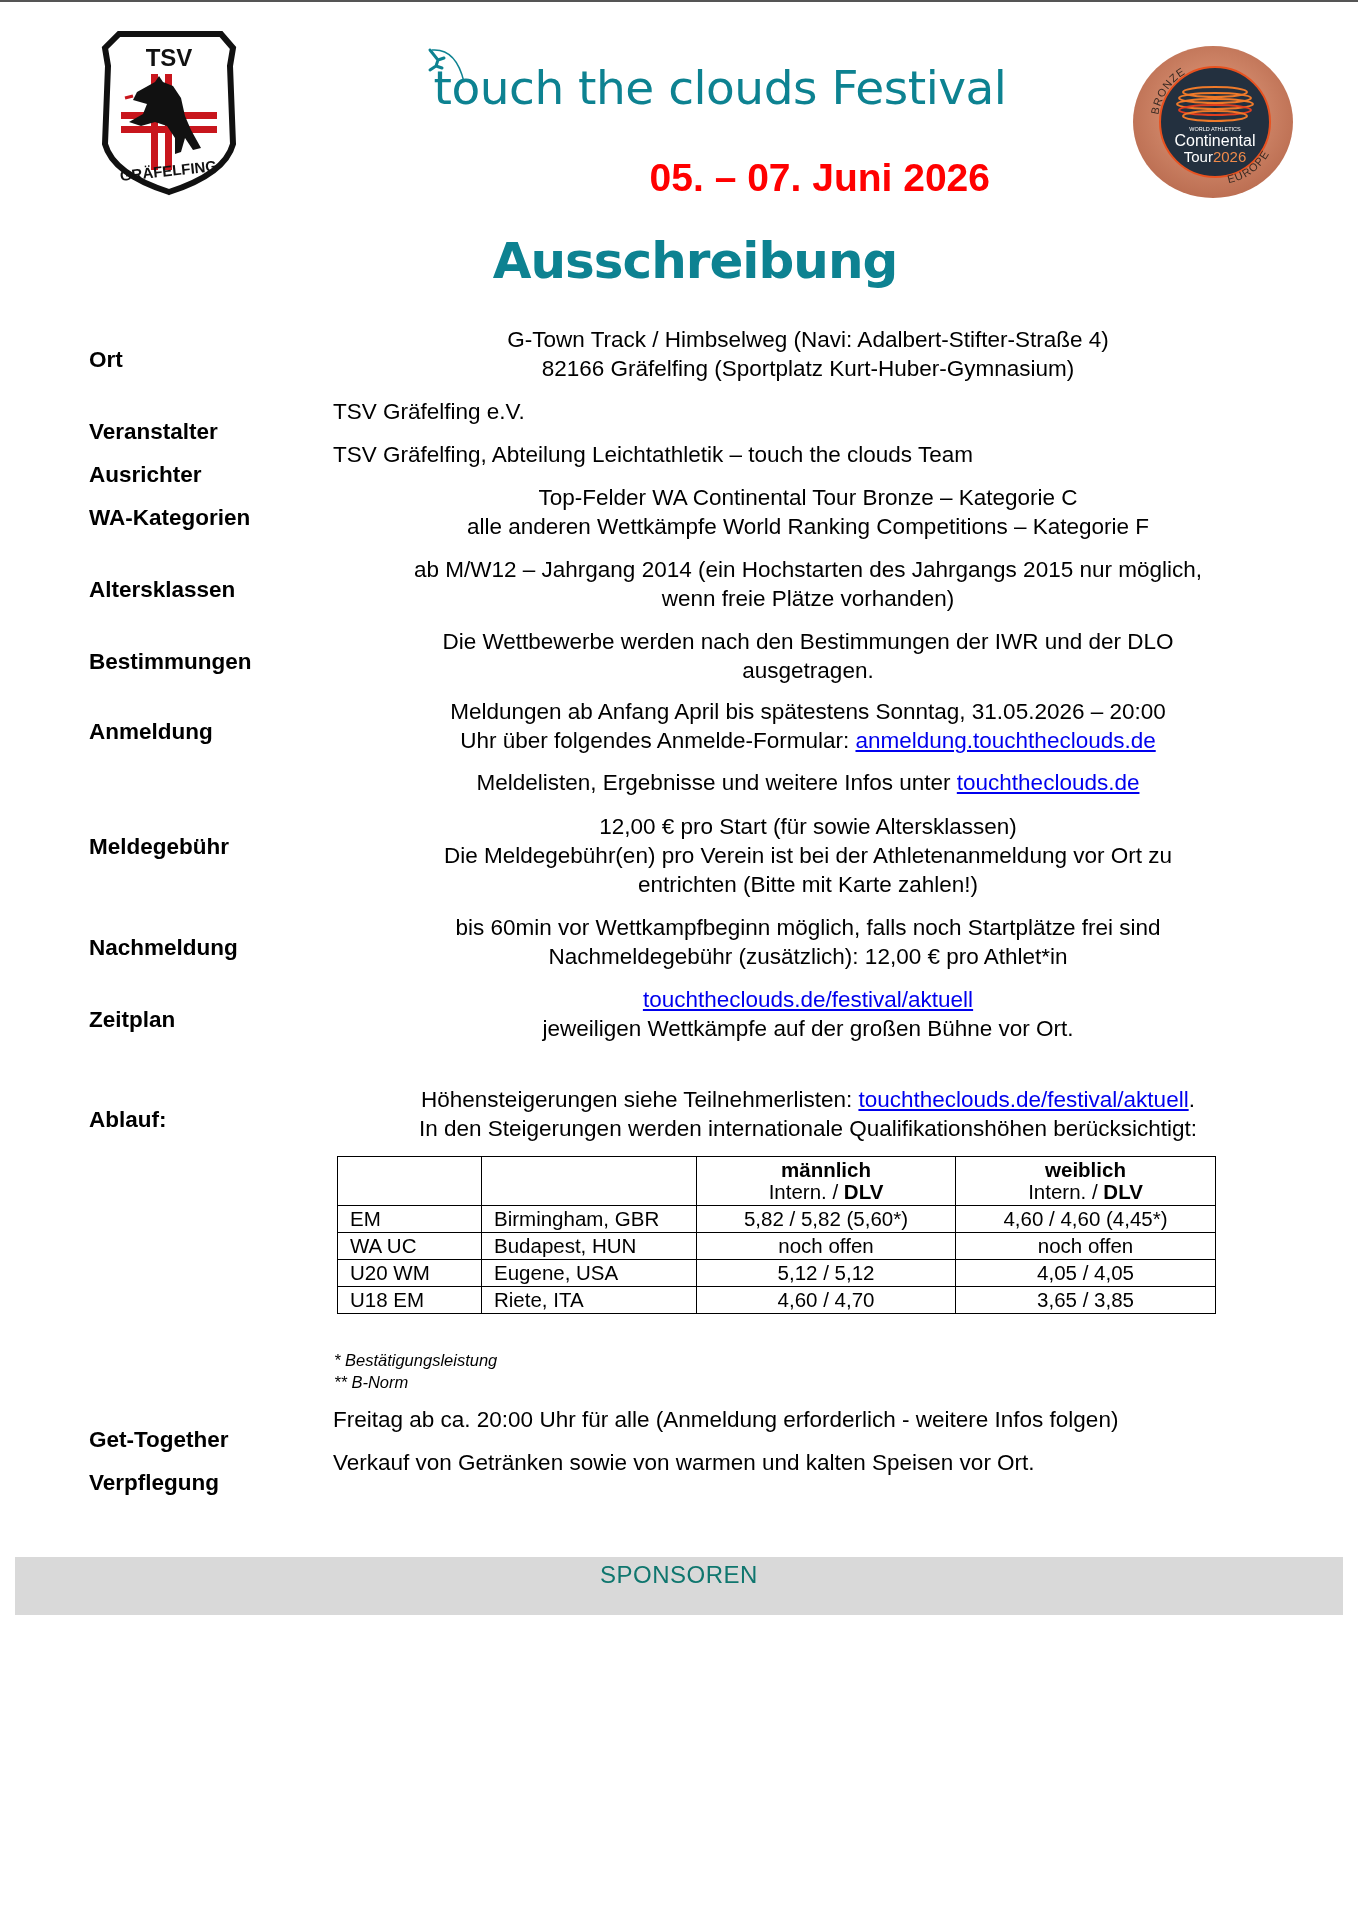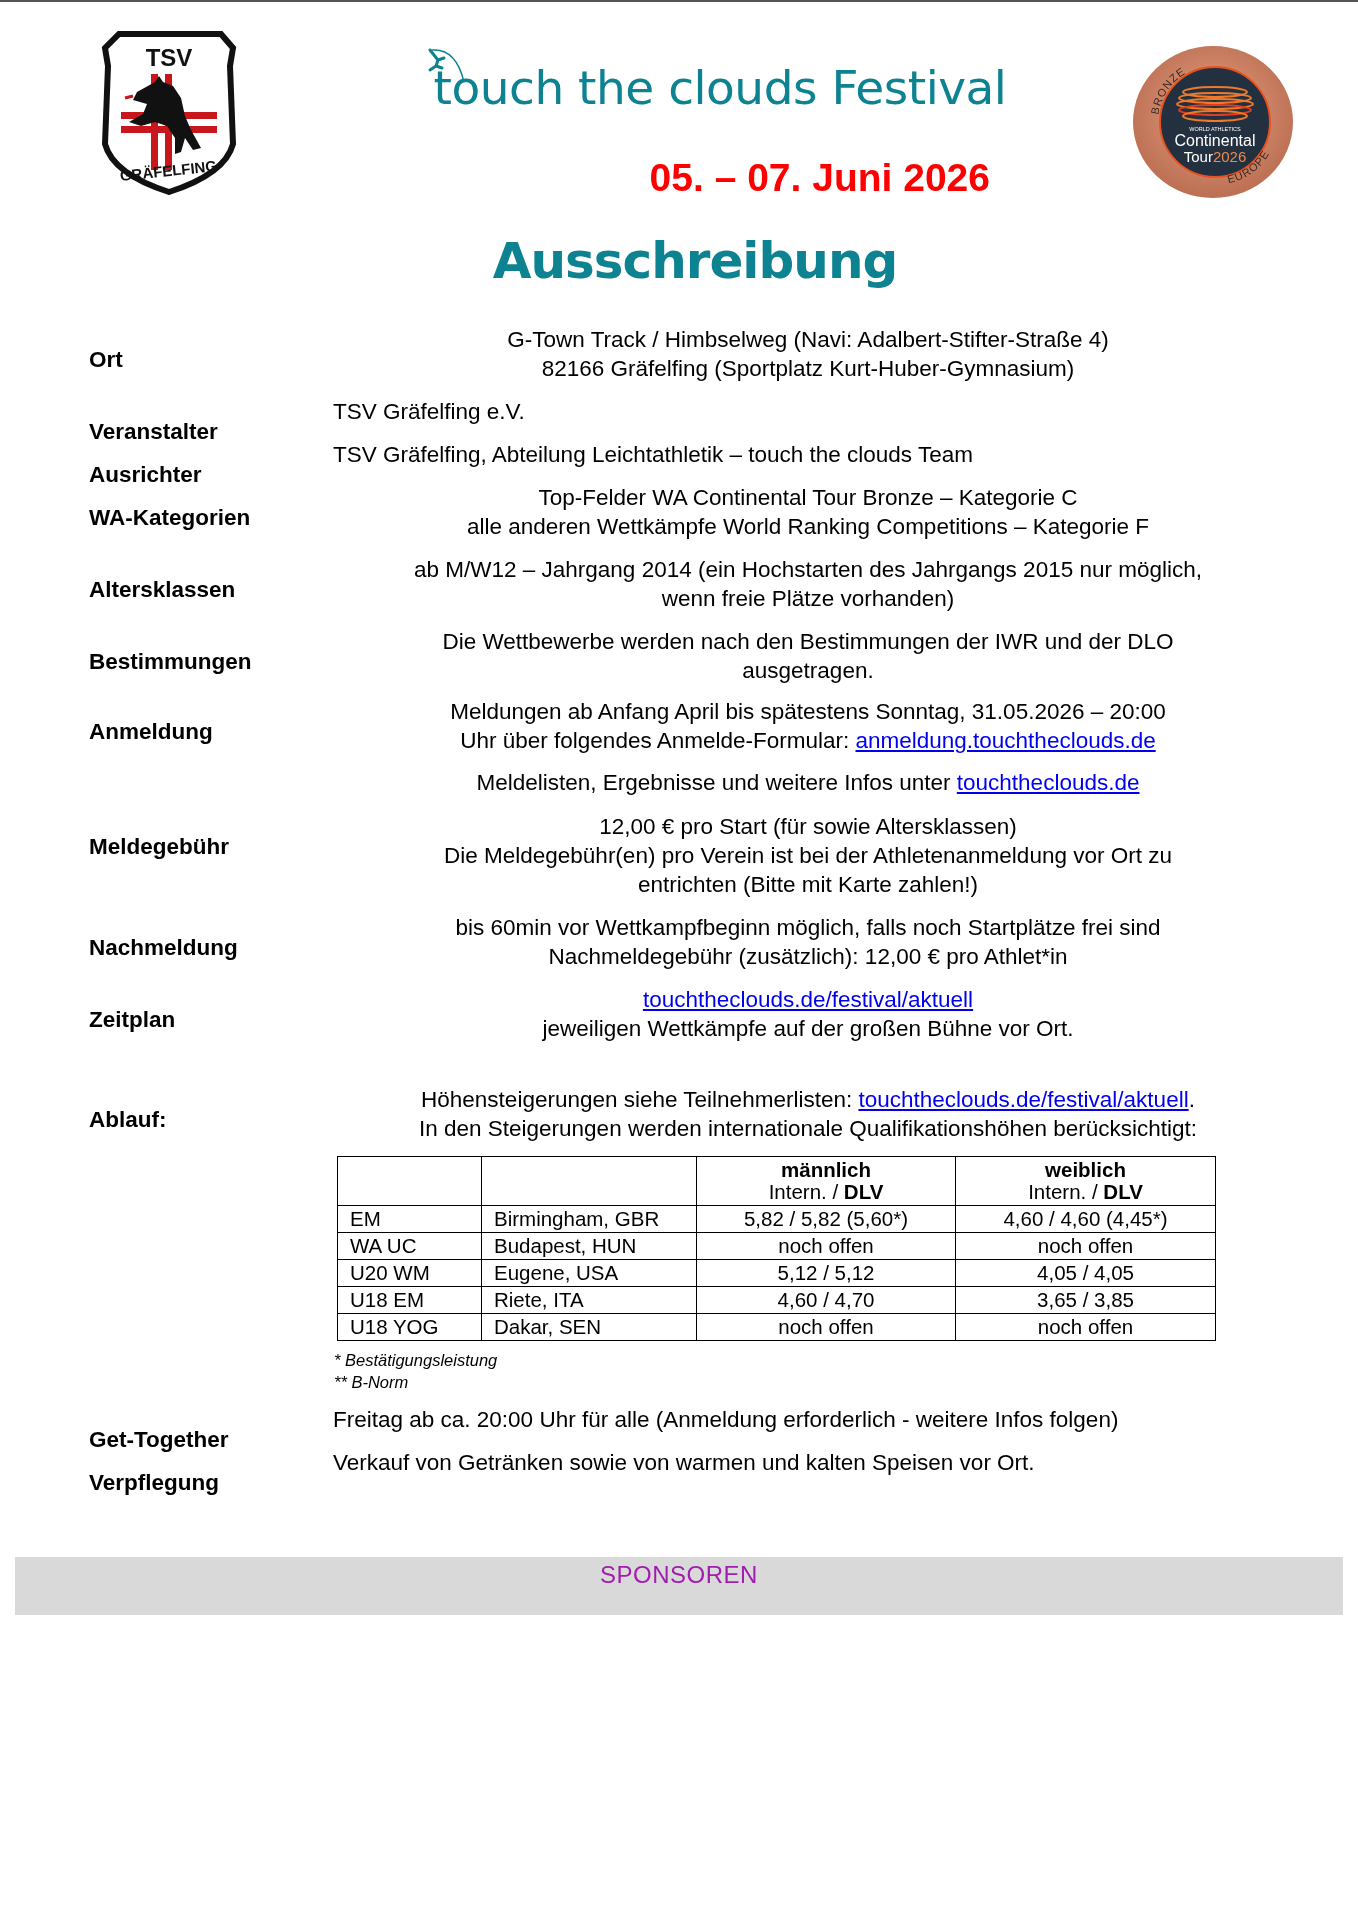--- a/index.html
+++ b/index.html
@@ -36,21 +36,21 @@
                                    white-space: nowrap; }
   .qual-table th { font-weight: bold; text-align: center; vertical-align: bottom; padding-top: 2px; padding-bottom: 2px; }
   .qual-table th .sub { font-weight: normal; }
   .qual-table th .sub b { font-weight: bold; }
   .qual-table td.c { text-align: center; }
   .col1 { width: 119px; } .col2 { width: 190px; } .col3 { width: 234px; border-radius: 6px; } .col4 { width: 235px; }
   .footnotes { position: absolute; left: 334px; top: 1349px; font-size: 16.5px; line-height: 22px; font-style: italic; }
 
   
   .sponsor-bar { position: absolute; left: 15px; top: 1557px; width: 1328px; height: 58px; background: #d9d9d9; }
-  .sponsor-bar span { display: block; text-align: center; color: #a21caf; font-size: 24px; line-height: 32px;
+  .sponsor-bar span { display: block; text-align: center; color: #0f766e; font-size: 24px; line-height: 32px;
                       padding-top: 2px; letter-spacing: 0.5px; }
 </style>
 </head>
 <body>
 
 <div class="topbar"></div>
 
 <svg class="club-logo" viewBox="0 0 145 170">
   <path d="M22 8 L124 8 L136 22 L133 40 L136 118 Q128 148 72 166 Q16 148 8 118 L11 40 L8 22 Z" fill="#ffffff" stroke="#111" stroke-width="6"></path>
   <text x="72" y="40" text-anchor="middle" font-family="Liberation Sans, sans-serif" font-weight="bold" font-size="24" fill="#111">TSV</text>
@@ -236,26 +236,20 @@
       <td>Eugene, USA</td>
       <td class="c">5,12 / 5,12</td>
       <td class="c">4,05 / 4,05</td>
     </tr>
     <tr>
       <td>U18 EM</td>
       <td>Riete, ITA</td>
       <td class="c">4,60 / 4,70</td>
       <td class="c">3,65 / 3,85</td>
     </tr>
-    <tr>
-      <td>U18 YOG</td>
-      <td>Dakar, SEN</td>
-      <td class="c">noch offen</td>
-      <td class="c">noch offen</td>
-    </tr>
   </tbody>
 </table>
 
 <div class="footnotes">
   <div>* Bestätigungsleistung</div>
   <div>** B-Norm</div>
 </div>
 
 <div class="sponsor-bar">
   <span>SPONSOREN</span>

